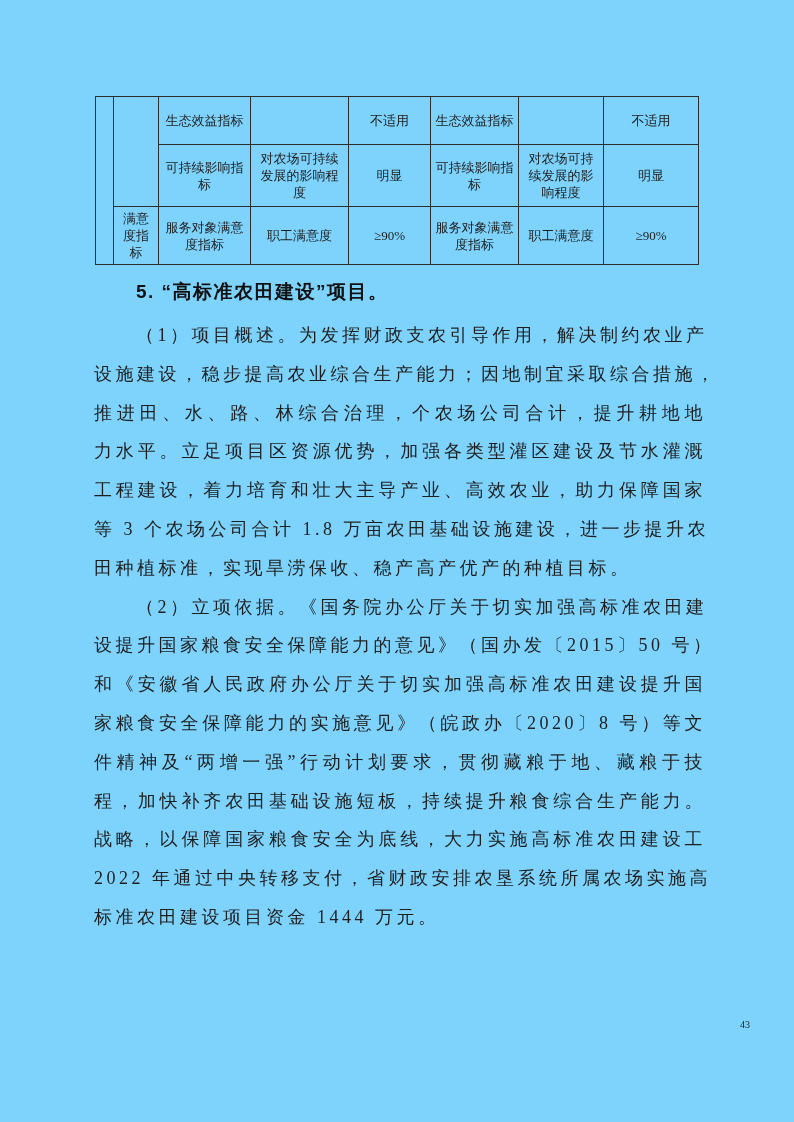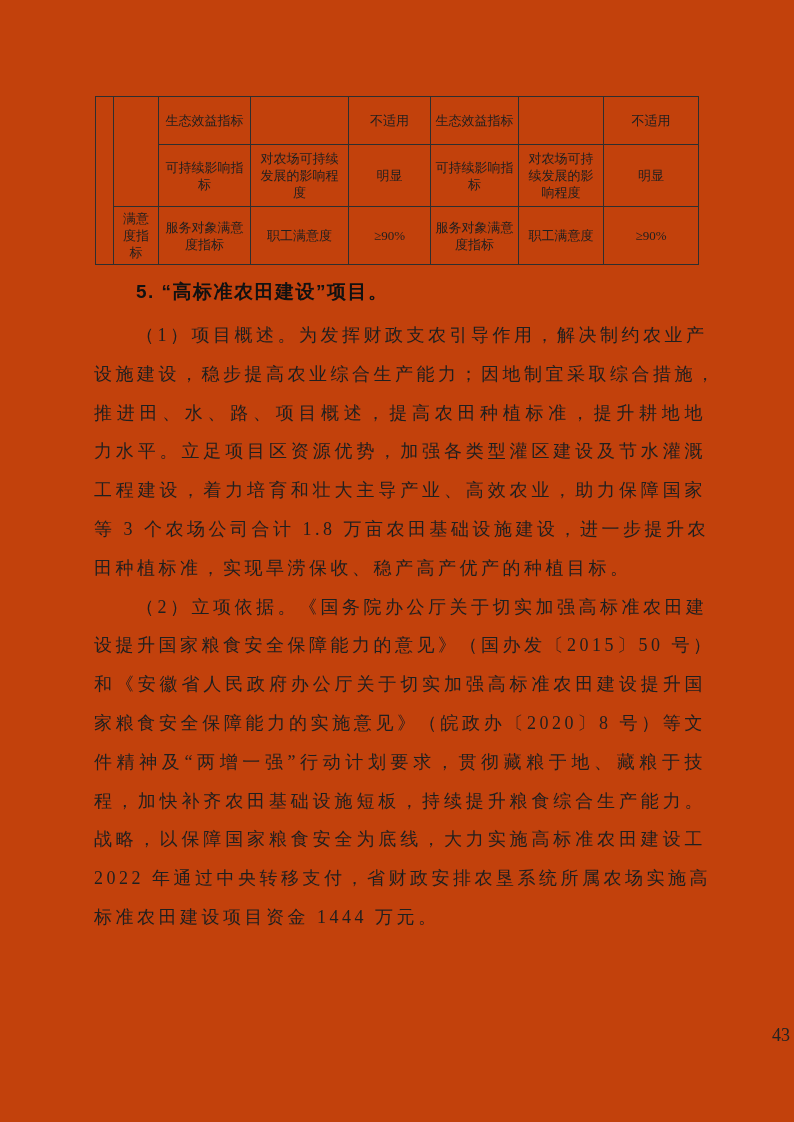--- a/index.html
+++ b/index.html
@@ -1,19 +1,19 @@
 <!DOCTYPE html>
 <html><head>
 <meta charset="utf-8">
 <style>
   html, body { margin: 0; padding: 0; background: #e8e8e8; }
   .page {
     width: 794px; height: 1122px;
     position: relative;
-    background: #c2410c;
+    background: #7dd3fc;
     font-family: "Liberation Serif", serif;
     color: #1f1f1f;
     margin: 0 auto;
     overflow: hidden;
   }
 
   
   table.ind {
     position: absolute; left: 95px; top: 96px;
     border-collapse: collapse; table-layout: fixed;
@@ -56,25 +56,24 @@
     text-align: justify;
     text-align-last: justify;
     white-space: nowrap;
     overflow: visible;
   }
   .bodyline.first { text-indent: 42px; }
   .bodyline.end { text-align-last: left; }
 
   .pagenum {
     position: absolute;
-    left: 772px; top: 1019px;
-    font-size: 18px;
+    left: 740px; top: 1019px;
+    font-size: 10px;
     letter-spacing: 0;
     color: #222;
-    margin-top: 6px;
   }
 </style>
 </head>
 <body>
 
 <div class="page">
 
   <table class="ind">
     <colgroup>
       <col style="width:18px">
@@ -115,21 +114,21 @@
       <td>≥90%</td>
     </tr>
   </tbody>
     </table>
 
   <div class="content">
     <div class="heading">5. “高标准农田建设”项目。</div>
 
     <div class="bodyline first">（1）项目概述。为发挥财政支农引导作用，解决制约农业产</div>
     <div class="bodyline">设施建设，稳步提高农业综合生产能力；因地制宜采取综合措施，</div>
-    <div class="bodyline">推进田、水、路、项目概述，提高农田种植标准，提升耕地地</div>
+    <div class="bodyline">推进田、水、路、林综合治理，个农场公司合计，提升耕地地</div>
     <div class="bodyline">力水平。立足项目区资源优势，加强各类型灌区建设及节水灌溉</div>
     <div class="bodyline">工程建设，着力培育和壮大主导产业、高效农业，助力保障国家</div>
     <div class="bodyline">等 3 个农场公司合计 1.8 万亩农田基础设施建设，进一步提升农</div>
     <div class="bodyline end">田种植标准，实现旱涝保收、稳产高产优产的种植目标。</div>
 
     <div class="bodyline first">（2）立项依据。《国务院办公厅关于切实加强高标准农田建</div>
     <div class="bodyline">设提升国家粮食安全保障能力的意见》（国办发〔2015〕50 号）</div>
     <div class="bodyline">和《安徽省人民政府办公厅关于切实加强高标准农田建设提升国</div>
     <div class="bodyline">家粮食安全保障能力的实施意见》（皖政办〔2020〕8 号）等文</div>
     <div class="bodyline">件精神及“两增一强”行动计划要求，贯彻藏粮于地、藏粮于技</div>

